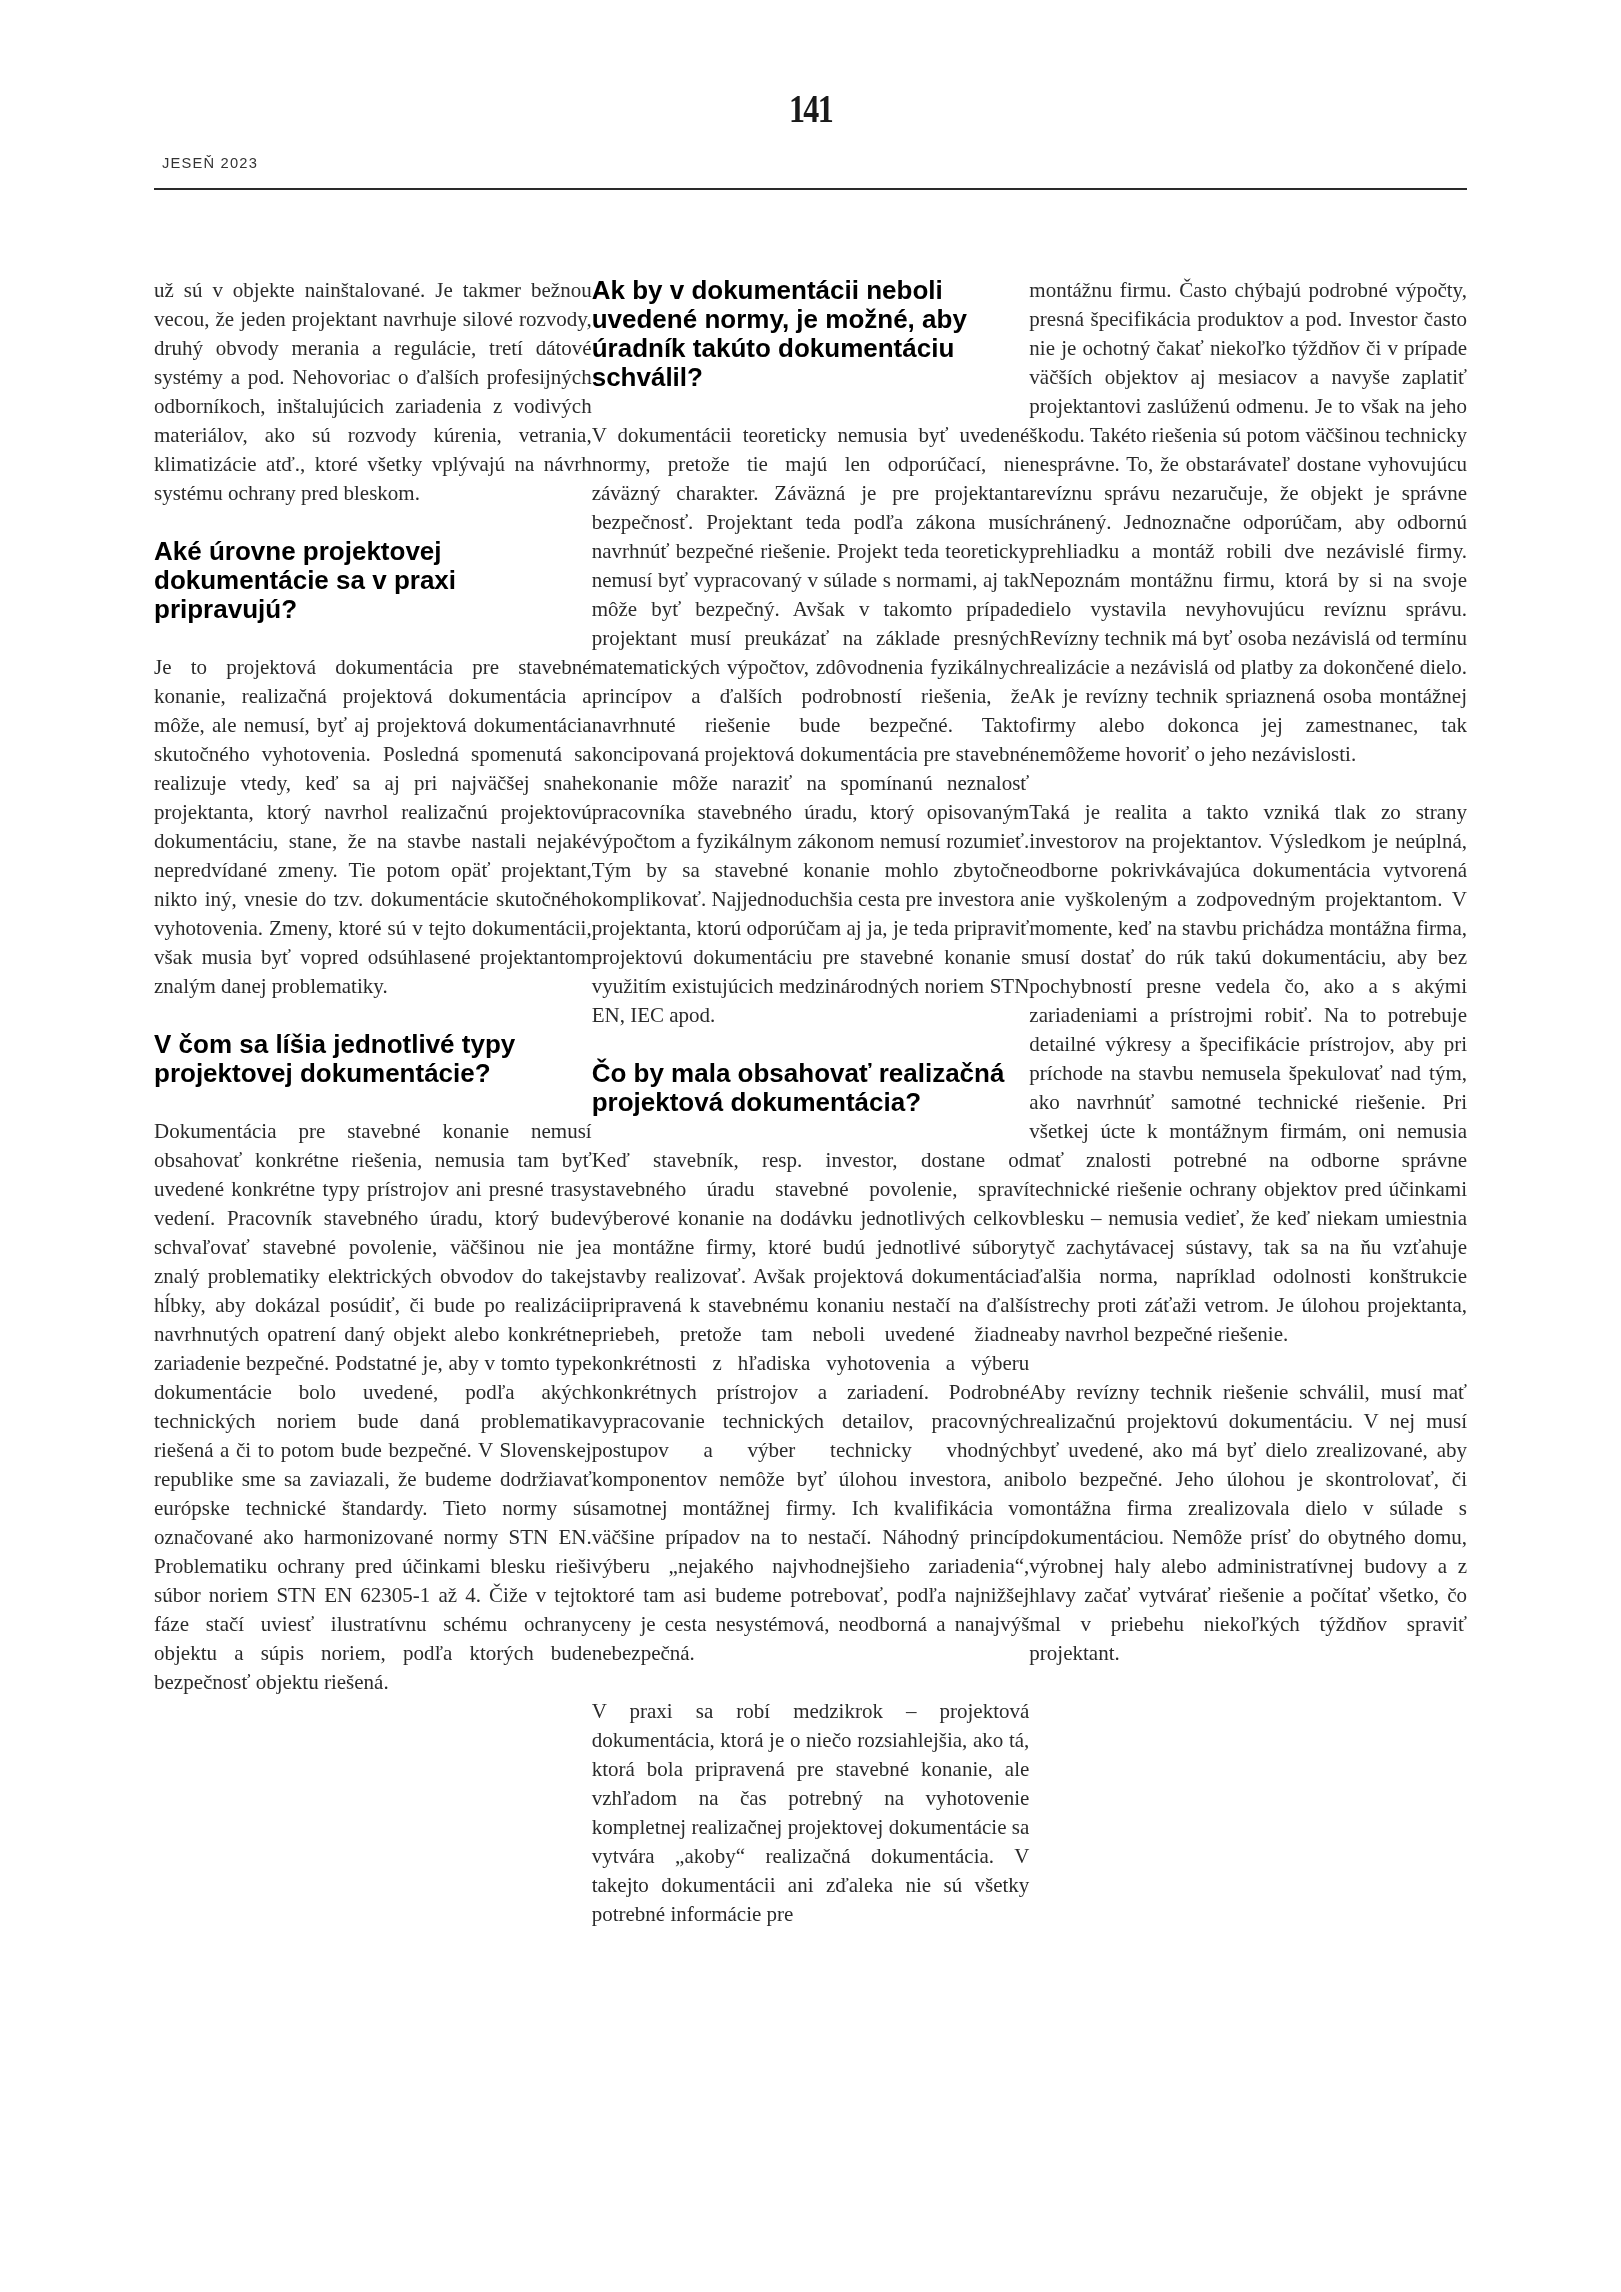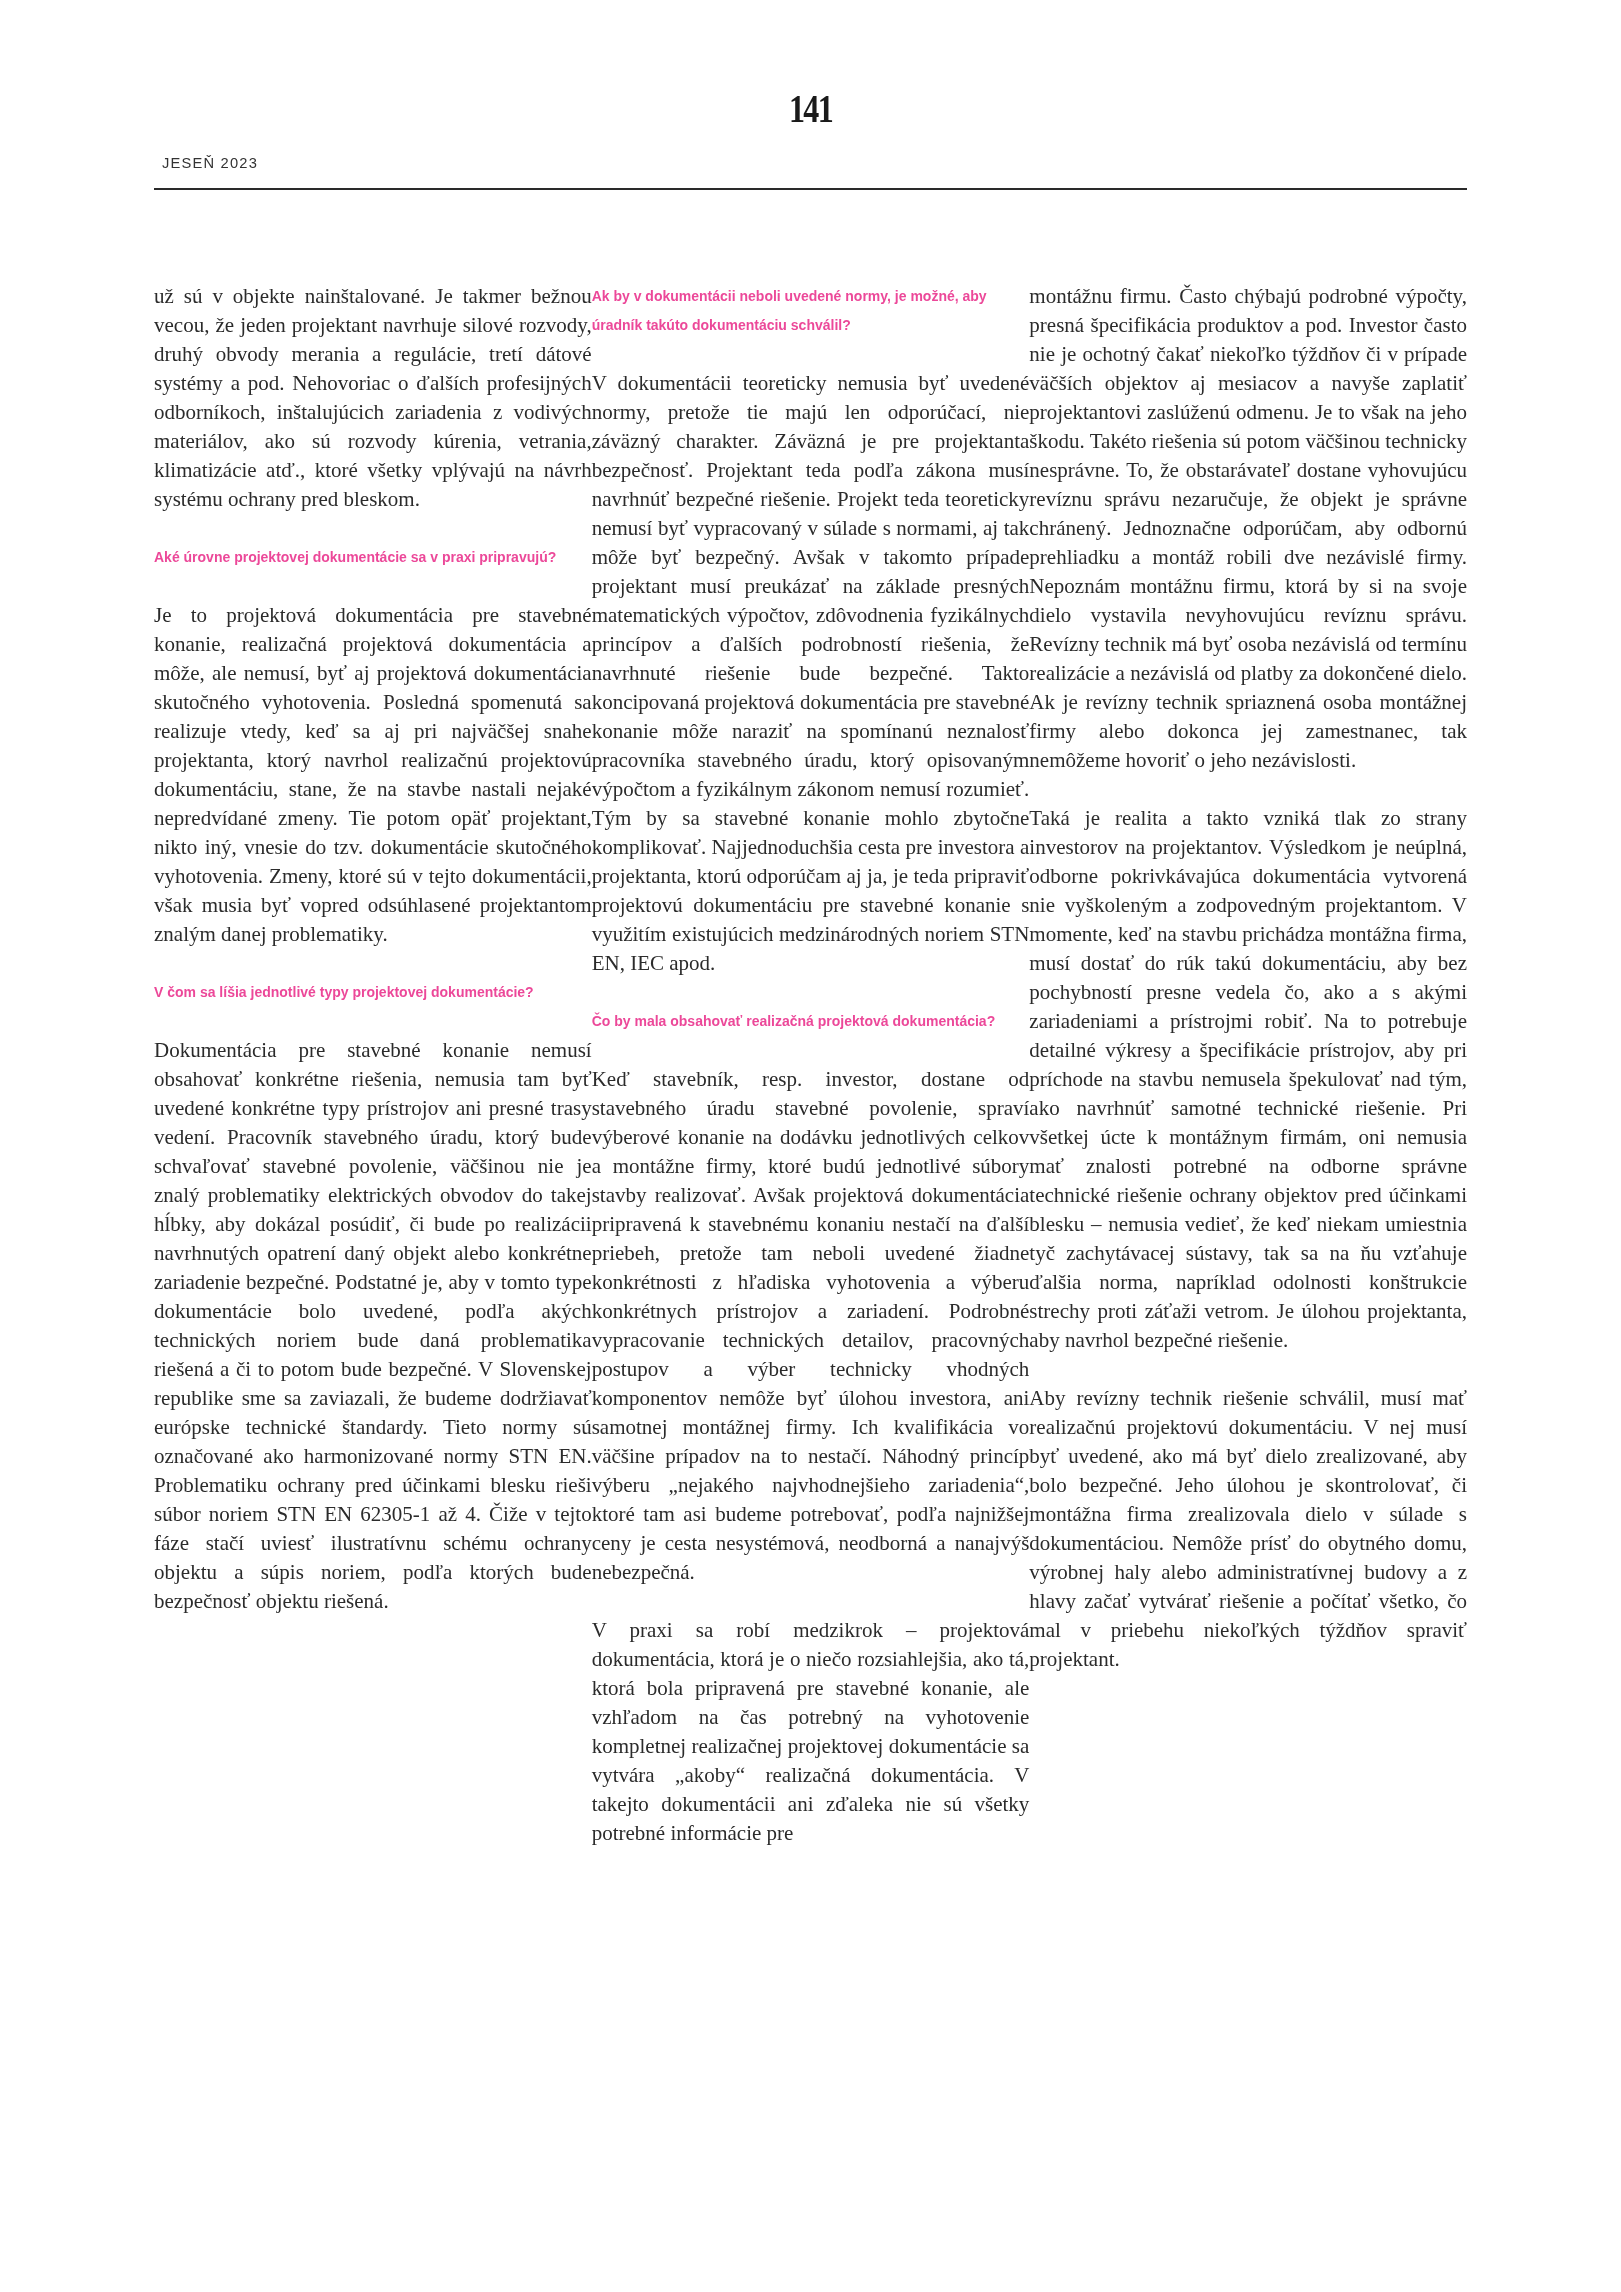--- a/index.html
+++ b/index.html
@@ -12,32 +12,32 @@
     .issue-label {
       position: absolute; top: 155px; left: 154px;
       font-family: "Liberation Sans", sans-serif; font-size: 14.7px; letter-spacing: 1.2px;
       color: #333333;
       margin-left: 8px;
     }
     .header-rule {
       position: absolute; top: 188px; left: 154px; width: 1313px; height: 2px; background: #2a2a2a;
     }
     .columns {
-      position: absolute; top: 282px; left: 154px; width: 1313px;
+      position: absolute; top: 276px; left: 154px; width: 1313px;
       display: flex; justify-content: space-between;
     }
     .col { width: 451px; }
     .col-body {
       font-family: "Liberation Serif", serif; font-size: 21px; line-height: 29px;
       color: #2b2b2b; text-align: justify; hyphens: manual;
     }
     .col-body p { margin: 0 0 29px 0; }
     .col-body h3 {
-      font-family: "Liberation Sans", sans-serif; font-weight: bold; font-size: 14px;
-      line-height: 29px; color: #ec4899; margin: 0 0 29px 0; text-align: left;
+      font-family: "Liberation Sans", sans-serif; font-weight: bold; font-size: 26px;
+      line-height: 29px; color: #000000; margin: 0 0 29px 0; text-align: left;
     }
   </style>
 </head>
 <body>
 
 <div class="page-number">141</div>
 <div class="issue-label">JESEŇ 2023</div>
 <div class="header-rule"></div>
 
 <div class="columns">

